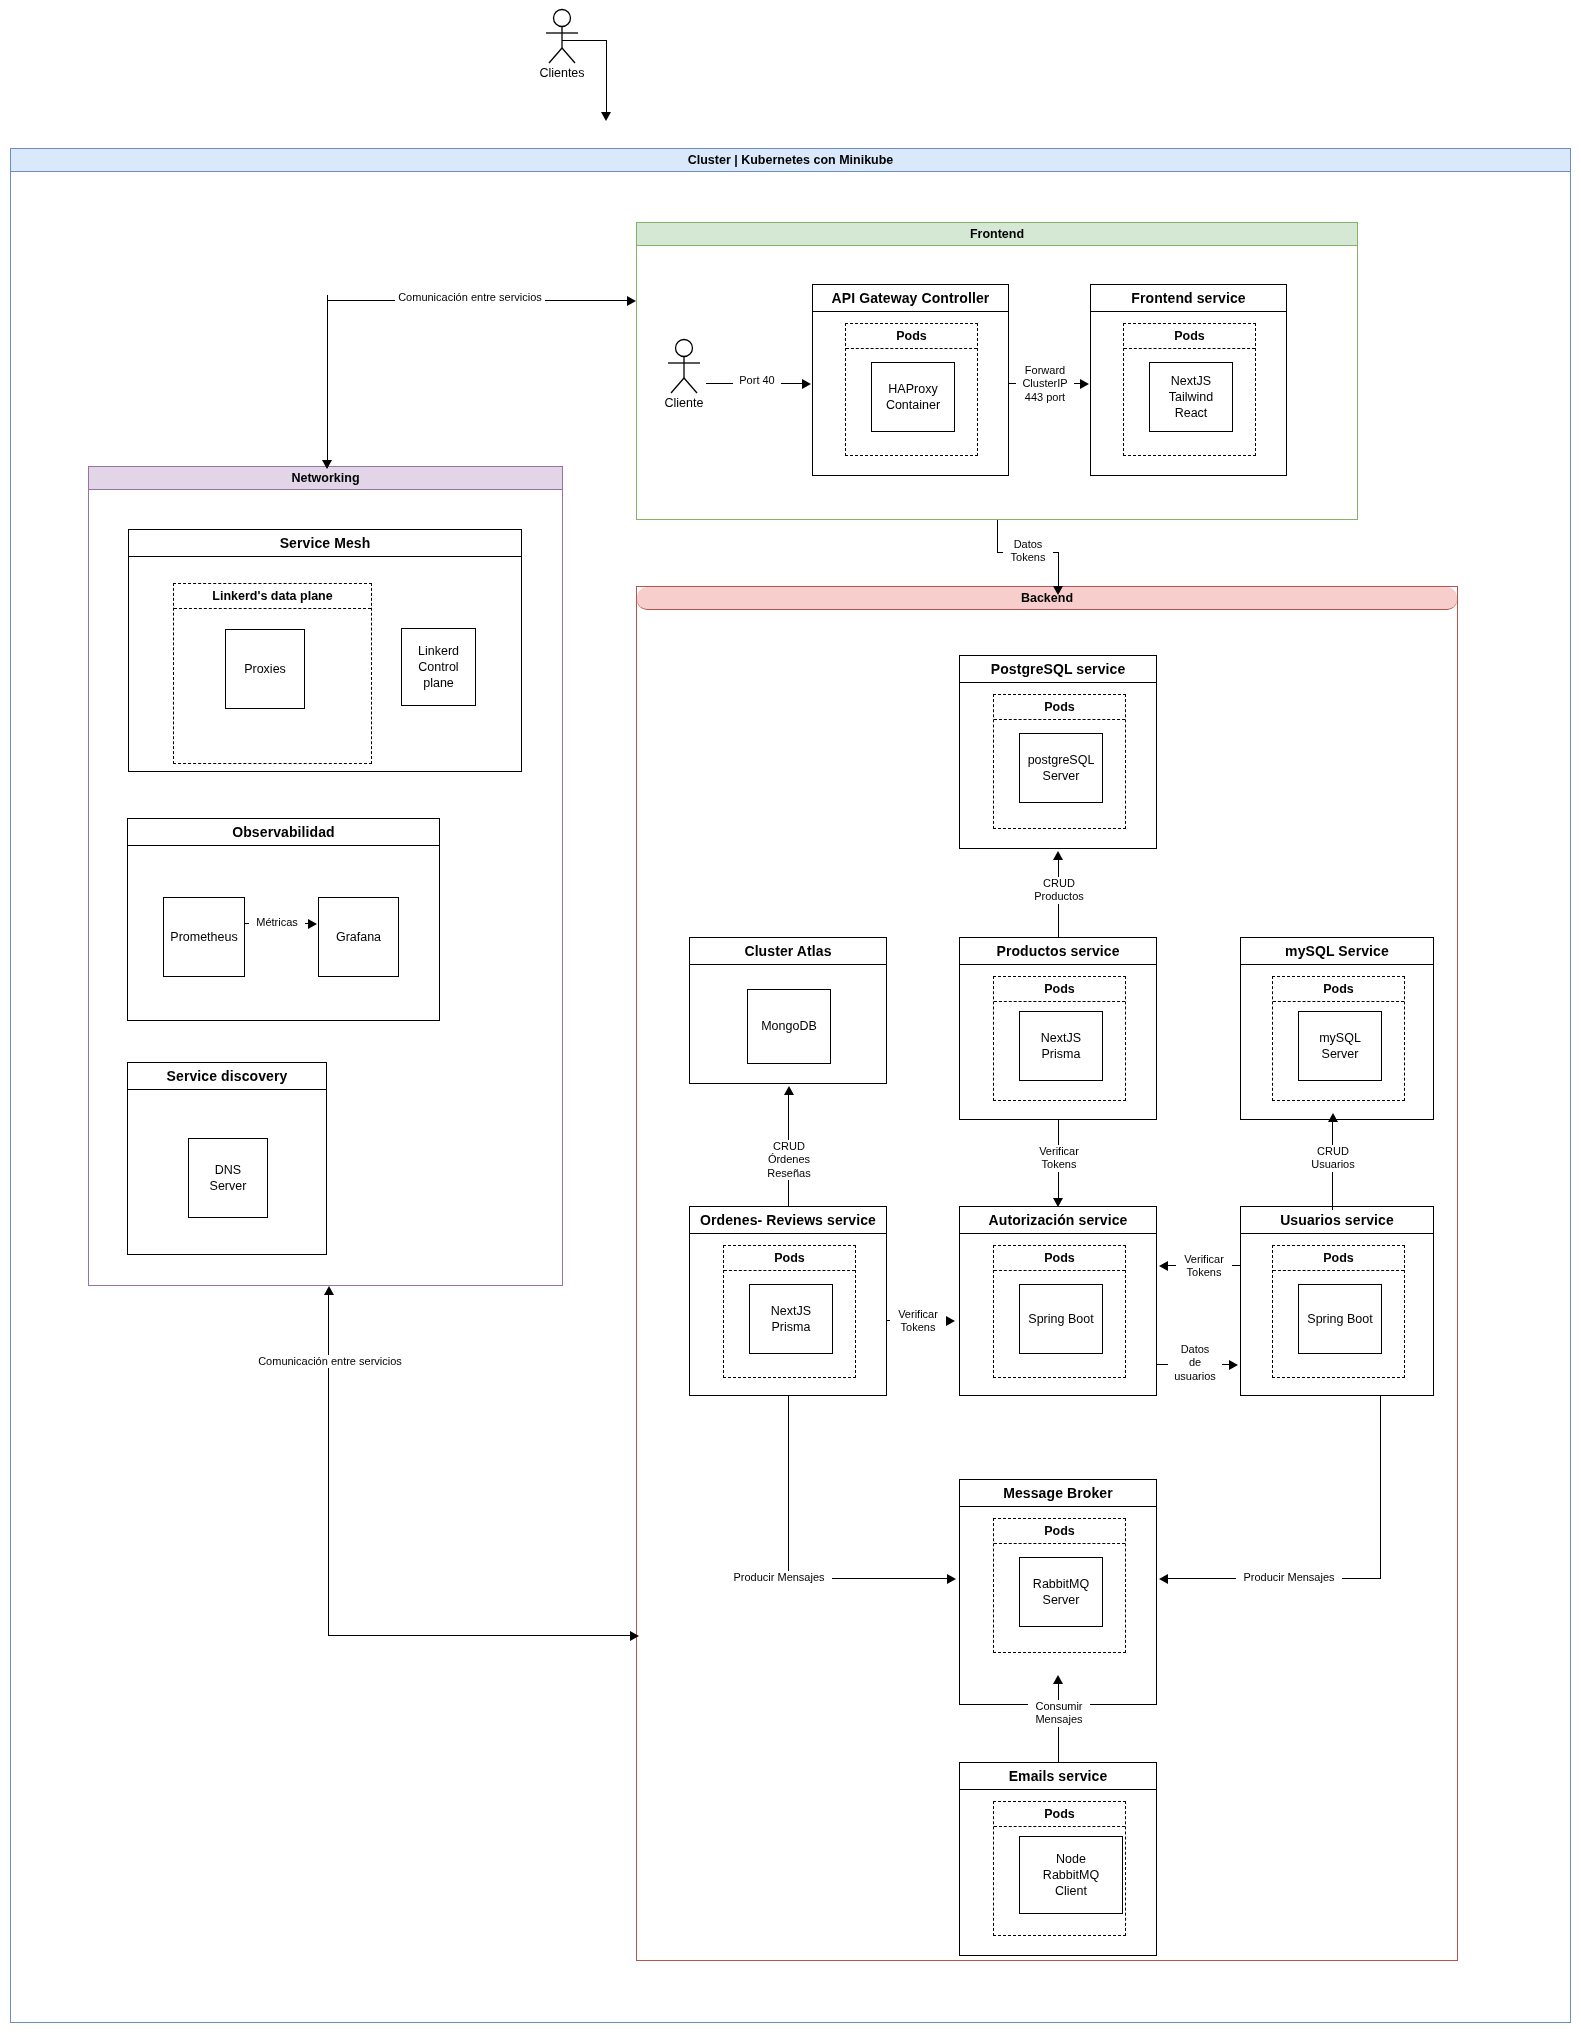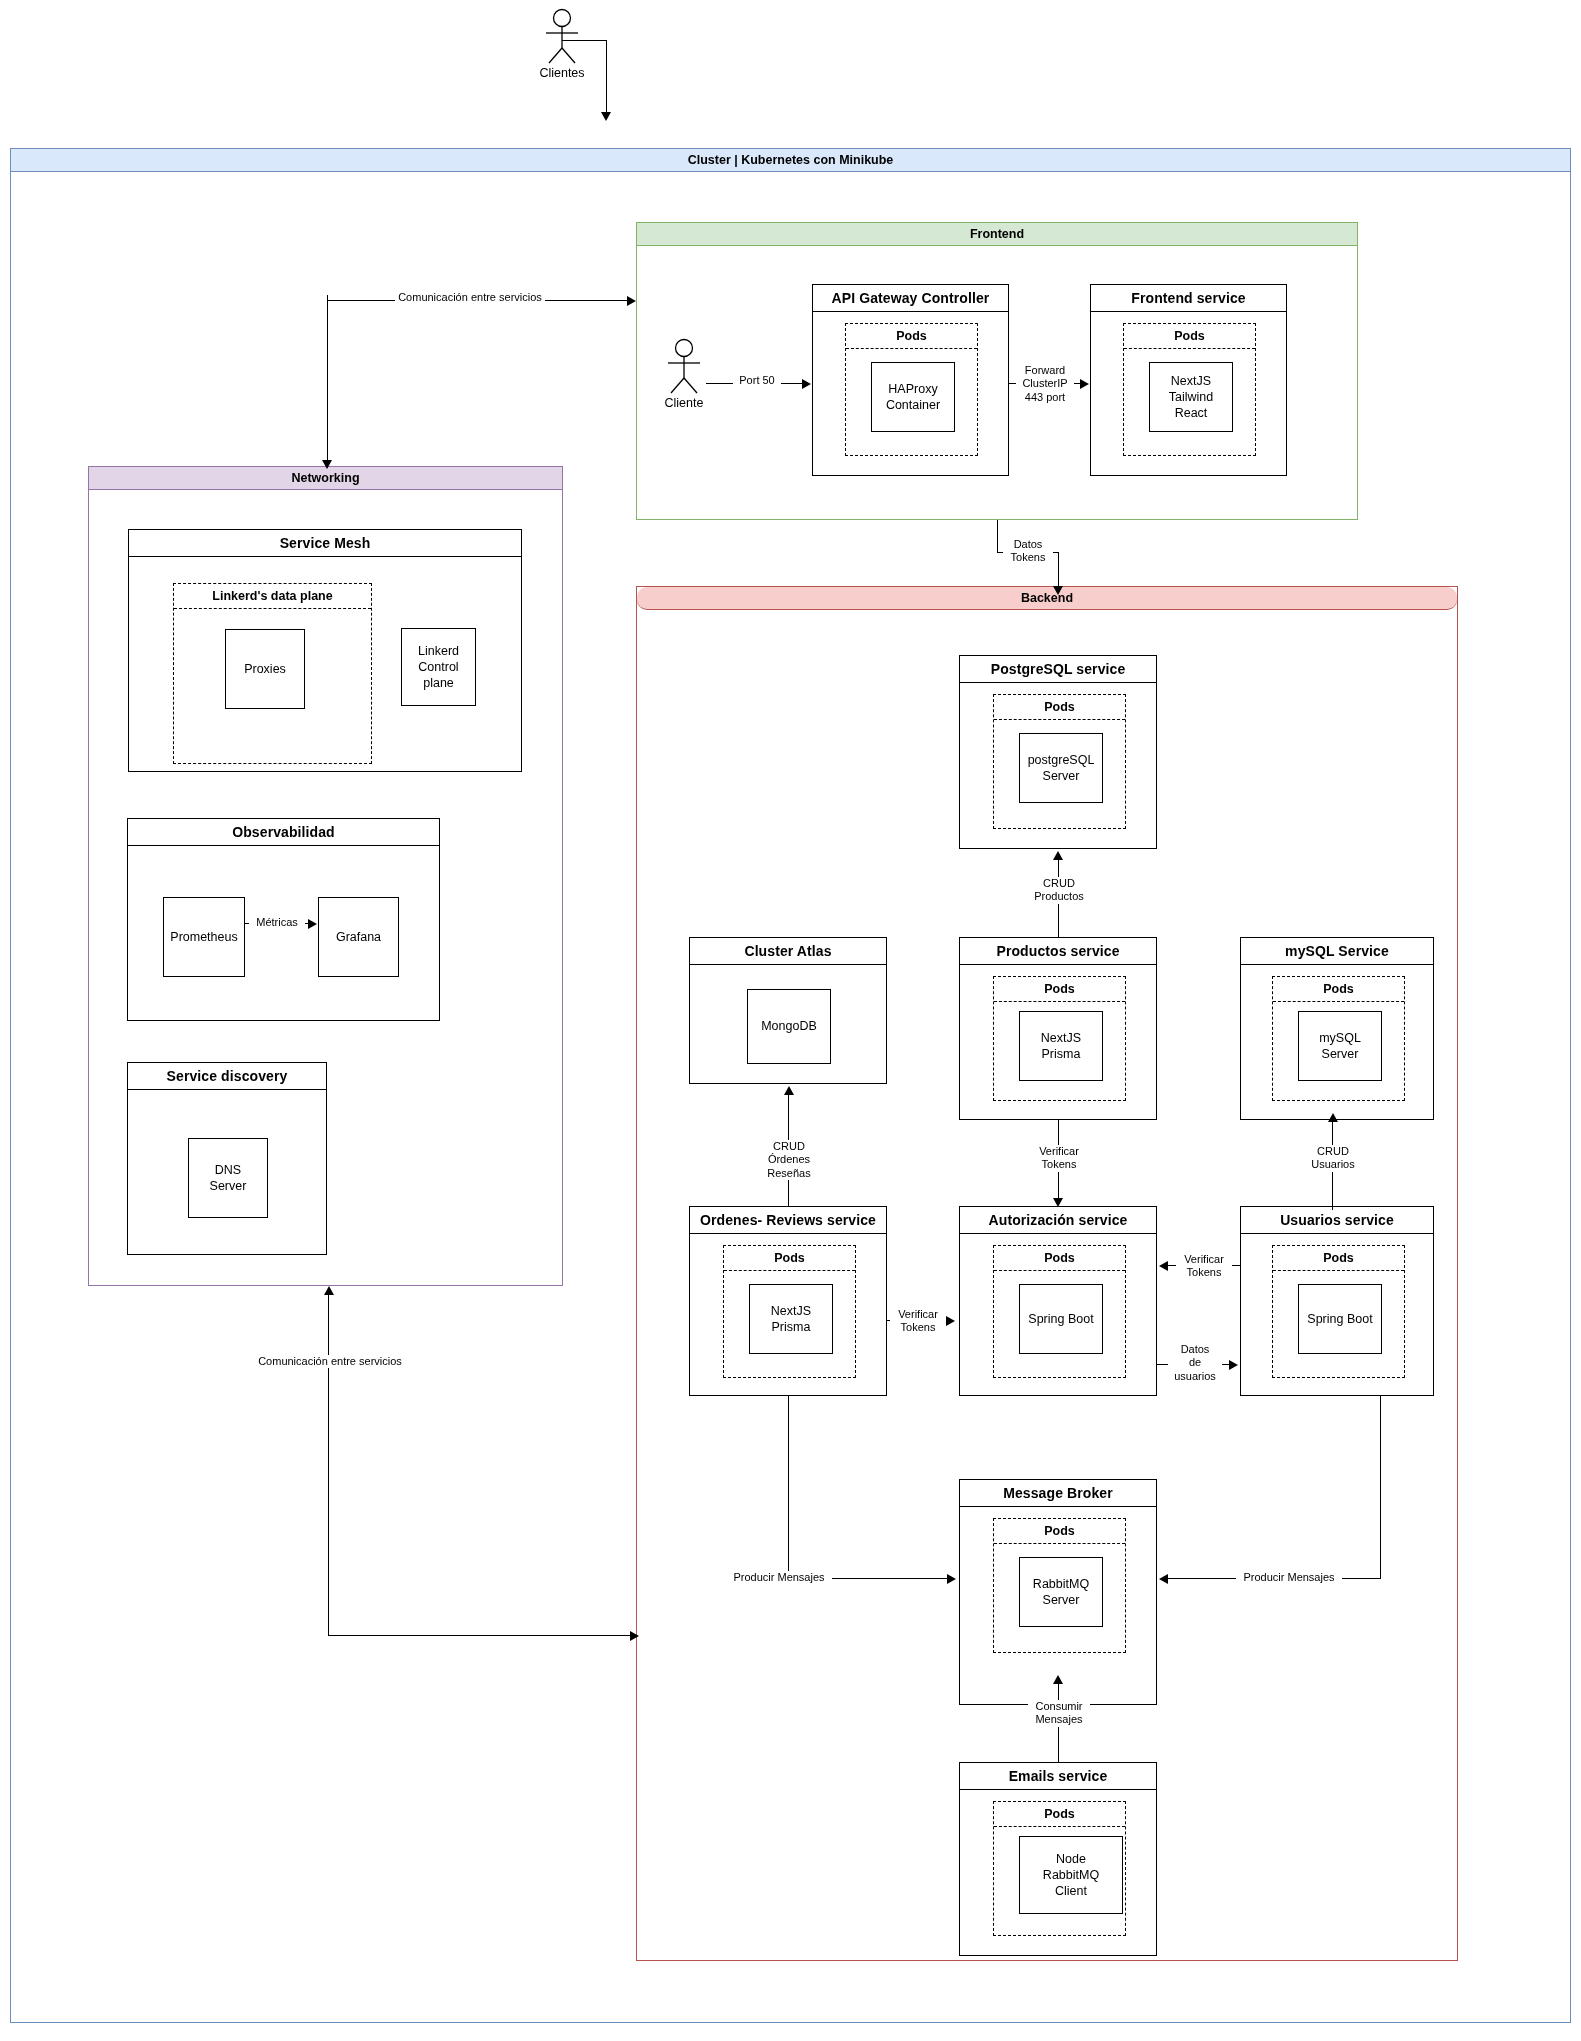--- a/index.html
+++ b/index.html
@@ -94,21 +94,21 @@
       <line x1="22" y1="18.5" x2="22" y2="40" stroke="#000" stroke-width="1.3"></line>
       <line x1="6" y1="25" x2="38" y2="25" stroke="#000" stroke-width="1.3"></line>
       <line x1="22" y1="40" x2="9" y2="55" stroke="#000" stroke-width="1.3"></line>
       <line x1="22" y1="40" x2="35" y2="55" stroke="#000" stroke-width="1.3"></line>
     </svg>
     <span class="alabel">Cliente</span>
   </div>
 
   <div class="ln lnh" style="left:706px;top:383px;width:100px;"></div>
   <div class="ah ah-r" style="left:802px;top:378.5px;"></div>
-  <div class="elabel" style="left:733px;top:374px;width:48px;">Port 50</div>
+  <div class="elabel" style="left:733px;top:374px;width:48px;">Port 40</div>
 
   <div class="pool" style="left:812px;top:284px;width:197px;height:192px;">
     <div class="pool-hd">API Gateway Controller</div>
     <div class="pool-body">
       <div class="pods" style="left:32px;top:12px;width:133px;height:133px;">
         <div class="pods-hd">Pods</div>
         <div class="box" style="left:25px;top:38px;width:84px;height:70px;">HAProxy
 Container</div>
       </div>
     </div>

